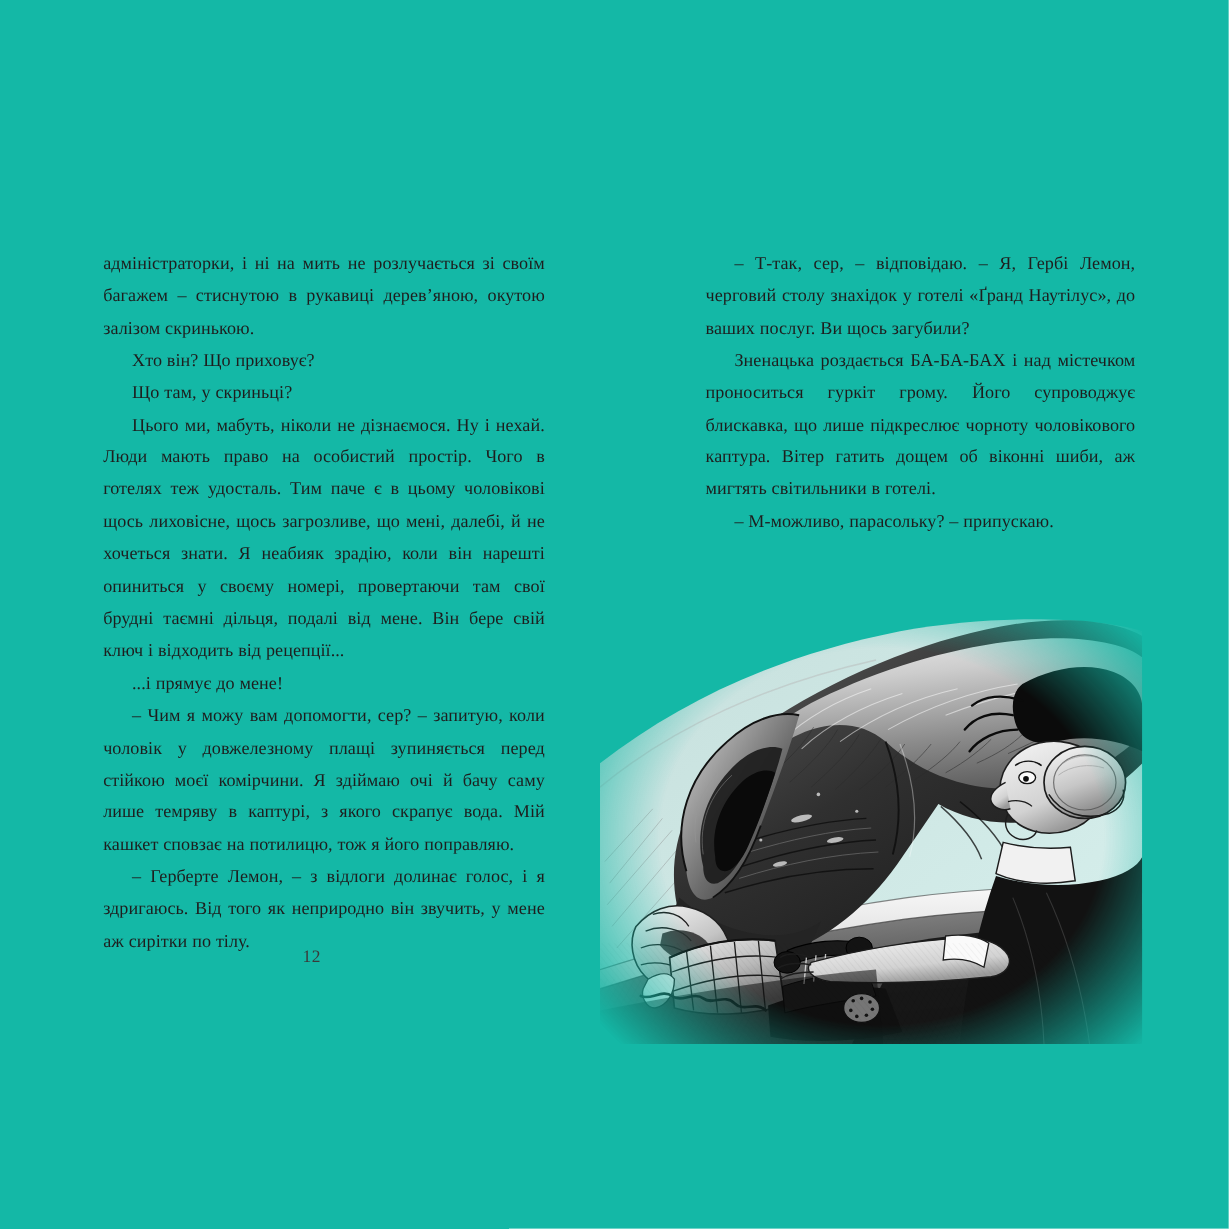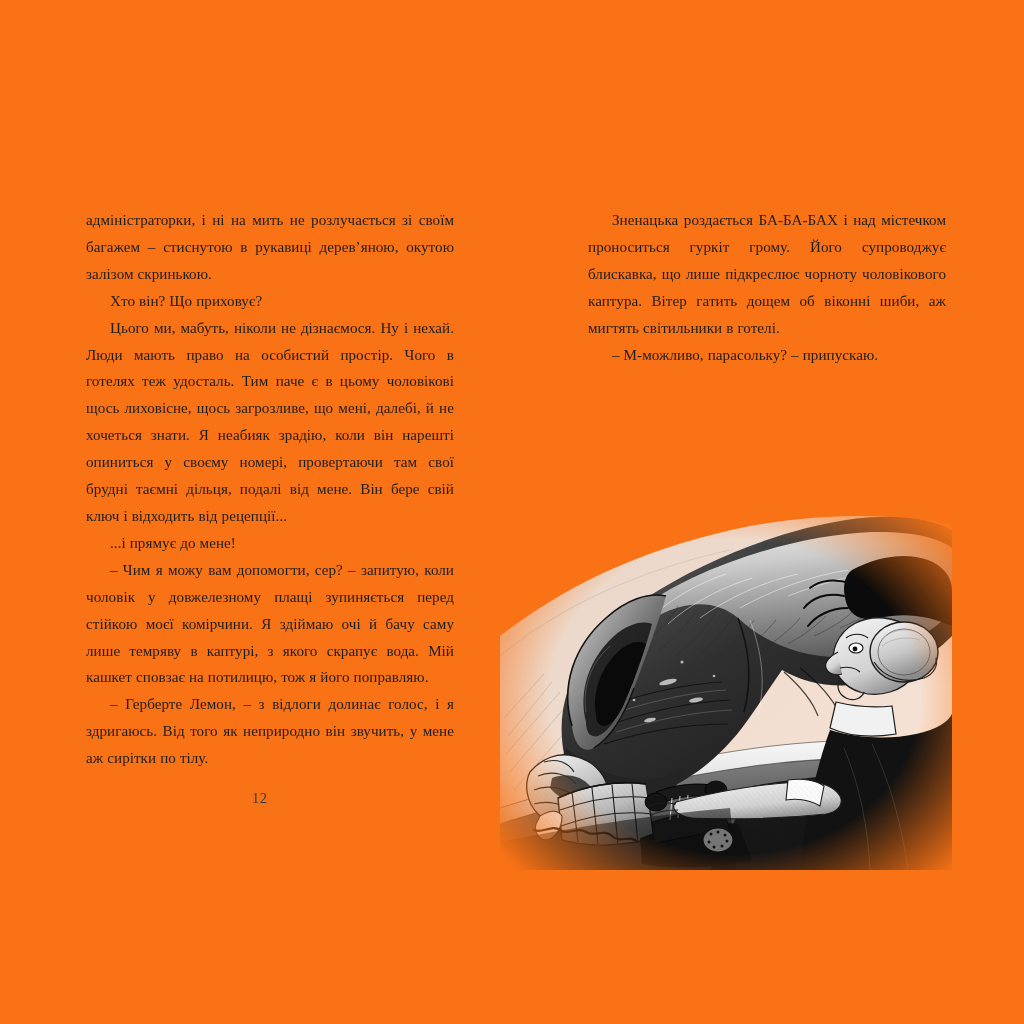--- a/index.html
+++ b/index.html
@@ -5,21 +5,21 @@
 <style>
   html, body {
     margin: 0;
     padding: 0;
     background: #ffffff;
   }
   .page {
     position: relative;
     width: 1024px;
     height: 1024px;
-    background: #f97316;
+    background: #14b8a6;
     overflow: hidden;
     font-family: "Liberation Serif", "DejaVu Serif", serif;
     color: #1b1b1b;
     -webkit-font-smoothing: antialiased;
   }
 
   
   .column {
     position: absolute;
     font-size: 15.1px;
@@ -69,29 +69,31 @@
   .illustration svg { display: block; width: 100%; height: 100%; }
 </style>
 </head>
 <body>
 
 <div class="page">
 
   <div class="column left" id="left-col">
       <p class="para"><span>адміністраторки, і ні на мить не розлучається зі своїм багажем – стиснутою в рукавиці дерев’яною, окутою залізом скринькою.</span></p>
       <p class="para indent"><span>Хто він? Що приховує?</span></p>
+      <p class="para indent"><span>Що там, у скриньці?</span></p>
       <p class="para indent"><span>Цього ми, мабуть, ніколи не дізнаємося. Ну і нехай. Люди мають право на особистий простір. Чого в готелях теж удосталь. Тим паче є в цьому чоловікові щось лиховісне, щось загрозливе, що мені, далебі, й </span><span class="ital">не хочеться</span><span> знати. Я неабияк зрадію, коли він нарешті опиниться у своєму номері, провертаючи там свої брудні таємні дільця, подалі від мене. Він бере свій ключ і відходить від рецепції...</span></p>
       <p class="para indent"><span>...і прямує до мене!</span></p>
       <p class="para indent"><span>– Чим я можу вам допомогти, сер? – запитую, коли чоловік у довжелезному плащі зупиняється перед стійкою моєї комірчини. Я здіймаю очі й бачу саму лише темряву в каптурі, з якого скрапує вода. Мій кашкет сповзає на потилицю, тож я його поправляю.</span></p>
       <p class="para indent"><span>– Герберте Лемон, – з відлоги долинає голос, і я здригаюсь. Від того як неприродно він звучить, у мене аж сирітки по тілу.</span></p>
     </div>
 
   <div class="folio">12</div>
 
   <div class="column right" id="right-col">
+      <p class="para indent"><span>– Т-так, сер, – відповідаю. – Я, Гербі Лемон, черговий столу знахідок у готелі «Ґранд Наутілус», до ваших послуг. Ви щось загубили?</span></p>
       <p class="para indent"><span>Зненацька роздається </span><span class="ital">БА-БА-БАХ</span><span> і над містечком проноситься гуркіт грому. Його супроводжує блискавка, що лише підкреслює чорноту чоловікового каптура. Вітер гатить дощем об віконні шиби, аж мигтять світильники в готелі.</span></p>
       <p class="para indent"><span>– М-можливо, парасольку? – припускаю.</span></p>
     </div>
 
   <div class="illustration">
     <svg viewBox="0 0 452 384" xmlns="http://www.w3.org/2000/svg">
       <defs>
 
         <radialGradient id="fade" cx="52%" cy="55%" r="66%">
           <stop offset="0%" stop-color="#ffffff" stop-opacity="1"></stop>

